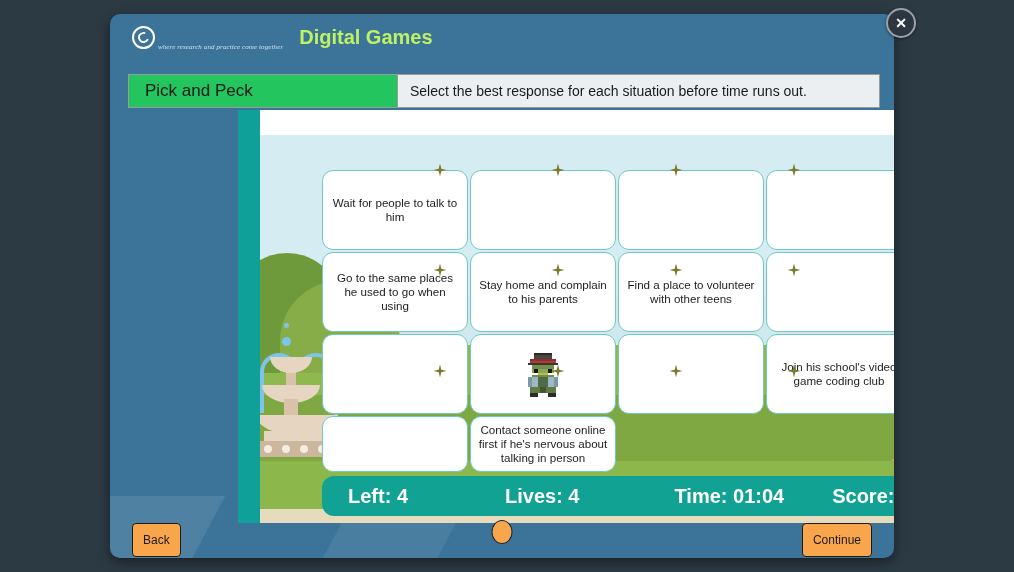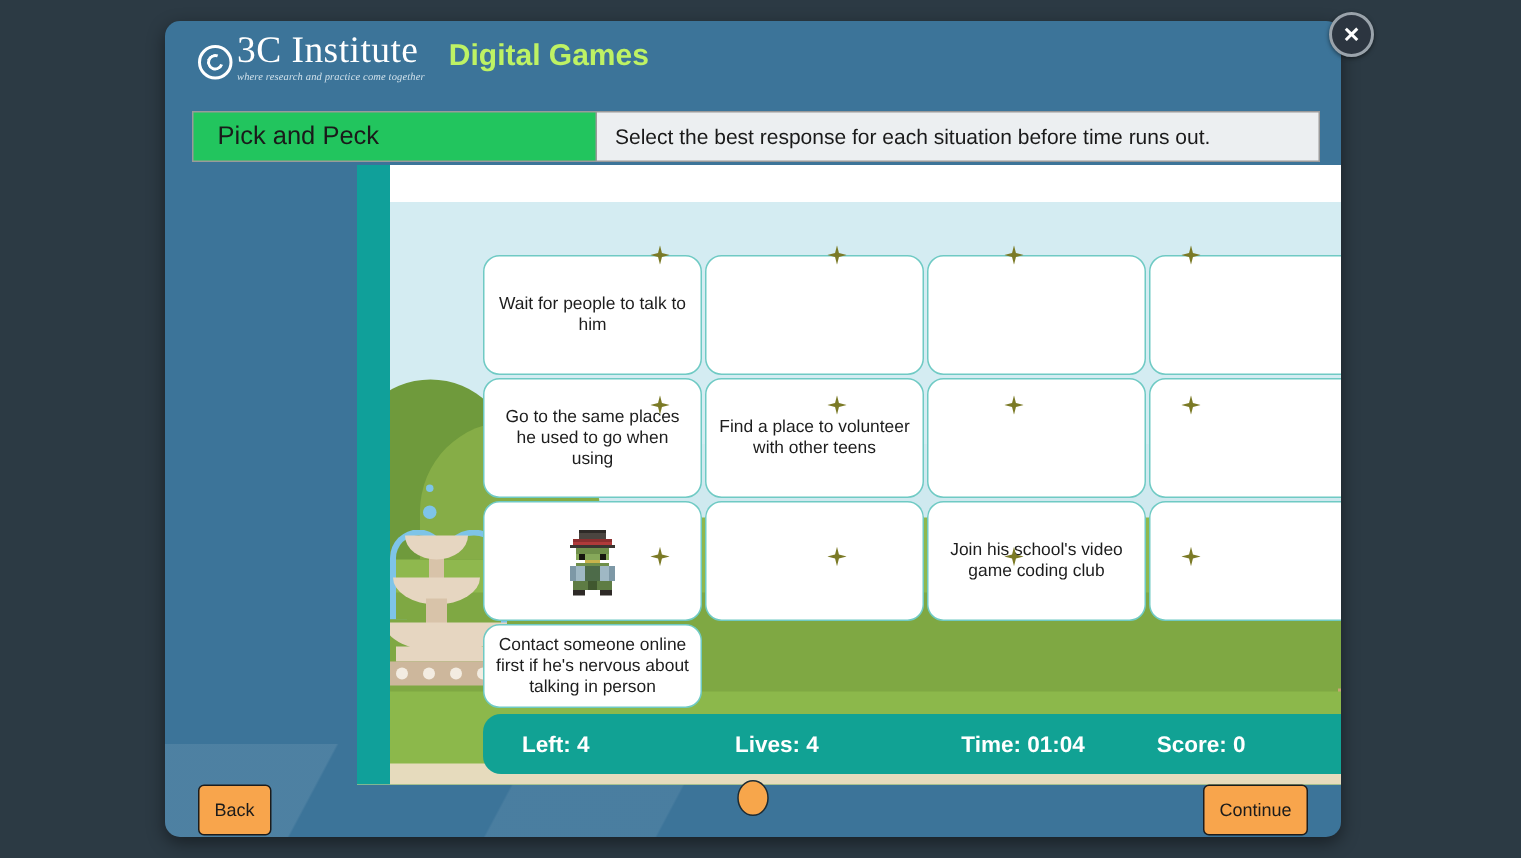--- a/index.html
+++ b/index.html
@@ -133,21 +133,21 @@
     transform:translate(-50%,-50%);
     clip-path:polygon(50% 0%, 60% 40%, 100% 50%, 60% 60%, 50% 100%, 40% 60%, 0% 50%, 40% 40%);
     pointer-events:none;
   }
 
   
   .status{
     position:absolute;left:84px;top:366px;width:590px;height:40px;
     background:#11a294;border-radius:12px;
     display:flex;align-items:center;
-    color:#ffffff;font-size:15px;font-weight:bold;
+    color:#ffffff;font-size:20px;font-weight:bold;
   }
   .status span{display:block;}
   .st0{margin-left:26px;}
   .st1{margin-left:97px;}
   .st2{margin-left:95px;}
   .st3{margin-left:48px;}
 
   
   .pillar-l{position:absolute;left:0;top:0;width:22px;height:100%;background:#10a09a;}
 
@@ -186,21 +186,20 @@
 <div class="stage">
 
   <div class="window">
 
     <div class="sheen"></div>
 
     <div class="brandbar">
       <div class="logo">
         <span class="logo-mark"></span>
         <span class="logo-text">
-          <span class="logo-name">3C Institute</span>
           <span class="logo-tag">where research and practice come together</span>
         </span>
       </div>
       <div class="app-title">Digital Games</div>
     </div>
 
     <div class="strip">
       <div class="title-tab">Pick and Peck</div>
       <div class="instr">Select the best response for each situation before time runs out.</div>
     </div>
@@ -240,20 +239,21 @@
         </div>
 
 
         <div class="grid">
           <div class="cell">Wait for people to talk to him</div>
           <div class="cell empty"></div>
           <div class="cell empty"></div>
           <div class="cell empty"></div>
           <div class="cell">Go to the same places he used to go when using</div>
 
+          <div class="cell">Stay home and complain to his parents</div>
           <div class="cell">Find a place to volunteer with other teens</div>
           <div class="cell empty"></div>
           <div class="cell empty"></div>
 
           <div class="cell sprite-wrap">
             <svg width="34" height="46" viewBox="0 0 17 23" shape-rendering="crispEdges">
               <rect x="4" y="1" width="9" height="1" fill="#2e2a27"></rect>
               <rect x="4" y="2" width="9" height="2" fill="#4b4540"></rect>
               <rect x="2" y="4" width="13" height="1" fill="#8c2f2f"></rect>
               <rect x="2" y="5" width="13" height="1" fill="#b03a3a"></rect>

